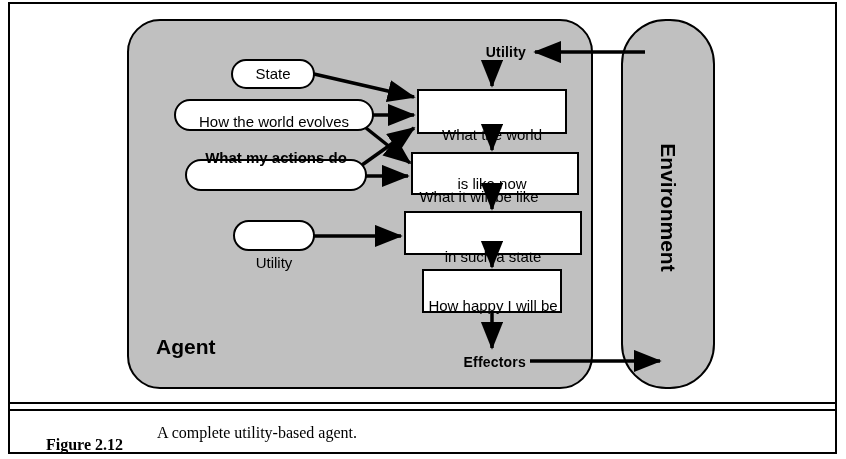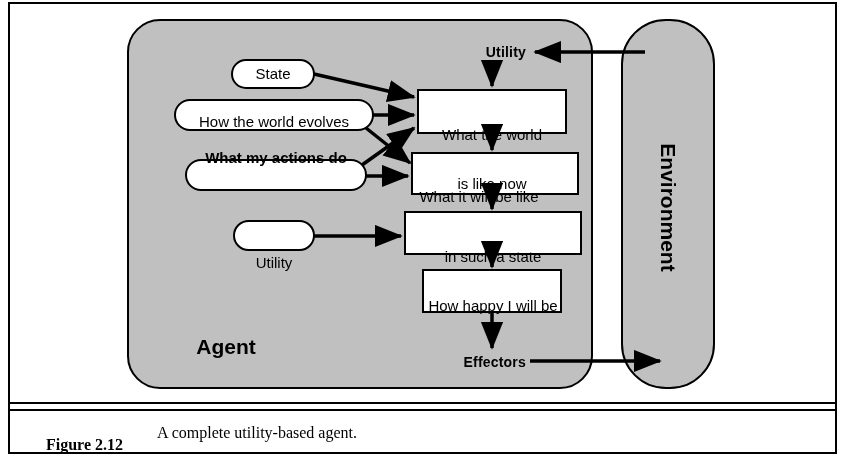--- a/index.html
+++ b/index.html
@@ -174,21 +174,21 @@
     <div class="lbl box-lbl" style="left:405px; top:217px; width:176px;">
       <div>in such a state</div>
       <div>How happy I will be</div>
     </div>
 
 
     <div class="lbl port-lbl" style="left:440px; top:45px; width:86px; text-align:right;">Utility</div>
 
     <div class="lbl port-lbl" style="left:436px; top:355px; width:90px; text-align:right;">Effectors</div>
 
-    <div class="lbl agent-lbl" style="left:156px; top:336px; width:140px; text-align:center;">Agent</div>
+    <div class="lbl agent-lbl" style="left:156px; top:336px; width:140px; text-align:left;">Agent</div>
 
     <div class="lbl env-lbl" style="left:608px; top:192px; width:120px; text-align:center;">Environment</div>
   </div>
 
   <div class="caption-rule-top"></div>
   <div class="caption-rule-bot"></div>
 
   <div class="caption">
     <span class="cap-label">Figure 2.12</span>
     <span class="cap-text">A complete utility-based agent.</span>

